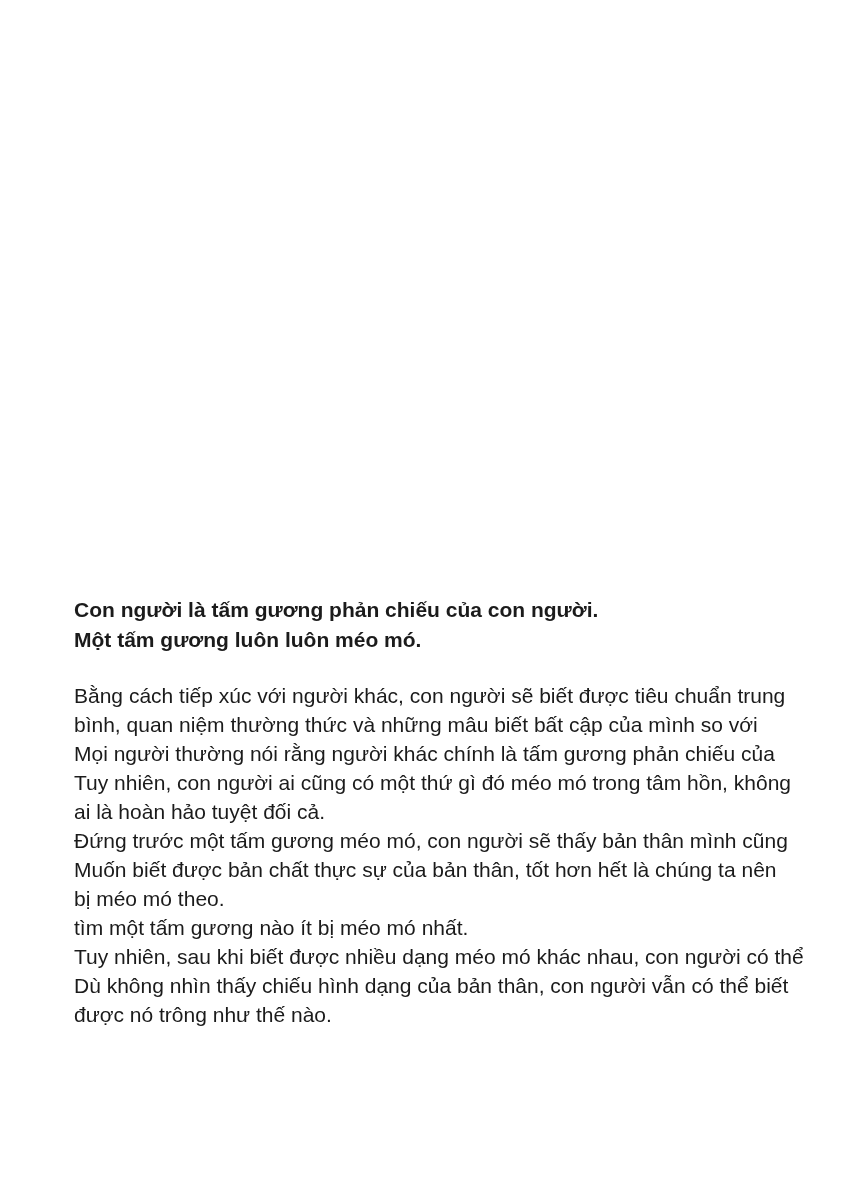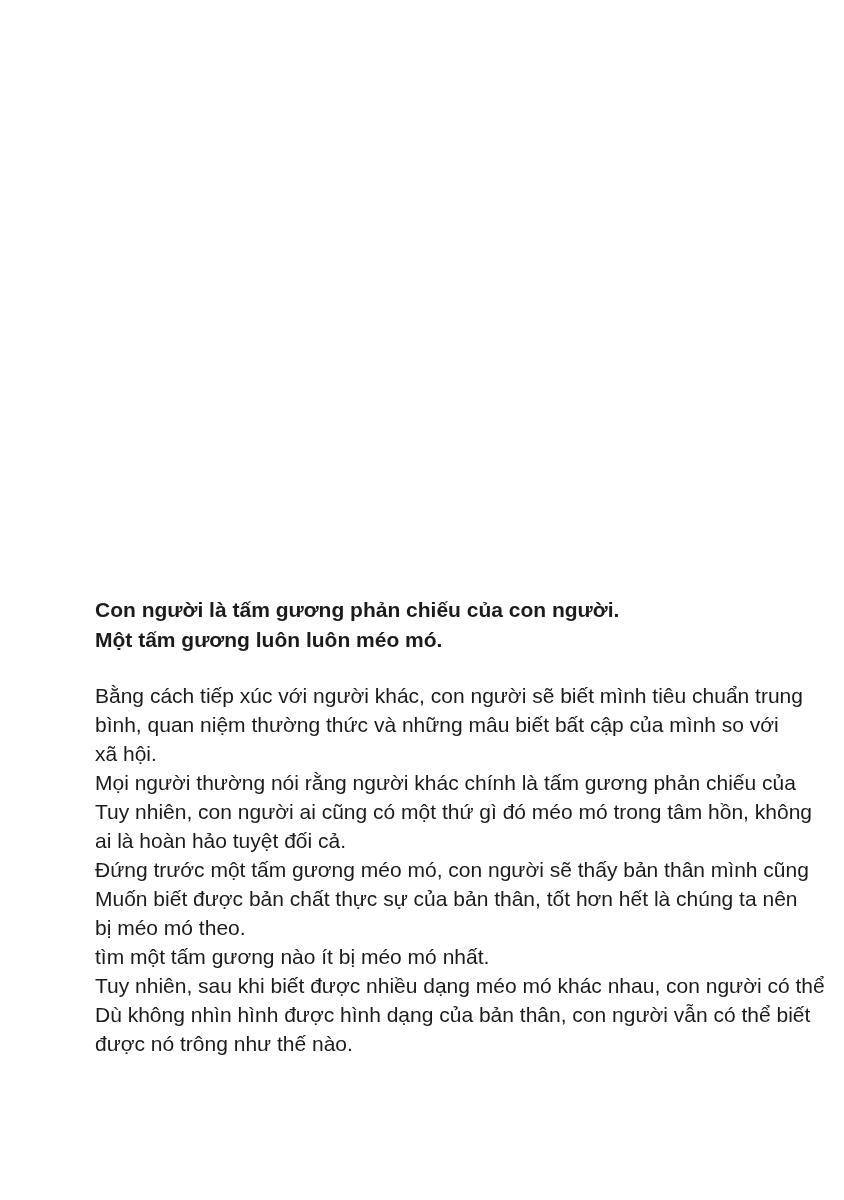--- a/index.html
+++ b/index.html
@@ -28,44 +28,42 @@
     line-height: 30px;
   }
   .body-text {
     margin-top: 26px;
     font-size: 21px;
     font-weight: normal;
     line-height: 29px;
   }
   .line {
     white-space: nowrap;
-    margin-left: 21px;
   }
 </style>
 </head>
 <body>
 
 <div class="page">
   <div class="text-block">
 
     <div class="heading">
       <div class="line">Con người là tấm gương phản chiếu của con người.</div>
       <div class="line">Một tấm gương luôn luôn méo mó.</div>
     </div>
 
     <div class="body-text">
-      <div class="line">Bằng cách tiếp xúc với người khác, con người sẽ biết mình tiêu chuẩn trung</div>
+      <div class="line">Bằng cách tiếp xúc với người khác, con người sẽ biết được tiêu chuẩn trung</div>
       <div class="line">bình, quan niệm thường thức và những mâu biết bất cập của mình so với</div>
-      <div class="line">xã hội.</div>
       <div class="line">Mọi người thường nói rằng người khác chính là tấm gương phản chiếu của</div>
       <div class="line">Tuy nhiên, con người ai cũng có một thứ gì đó méo mó trong tâm hồn, không</div>
       <div class="line">ai là hoàn hảo tuyệt đối cả.</div>
       <div class="line">Đứng trước một tấm gương méo mó, con người sẽ thấy bản thân mình cũng</div>
       <div class="line">Muốn biết được bản chất thực sự của bản thân, tốt hơn hết là chúng ta nên</div>
       <div class="line">bị méo mó theo.</div>
       <div class="line">tìm một tấm gương nào ít bị méo mó nhất.</div>
       <div class="line">Tuy nhiên, sau khi biết được nhiều dạng méo mó khác nhau, con người có thể</div>
-      <div class="line">Dù không nhìn hình được hình dạng của bản thân, con người vẫn có thể biết</div>
+      <div class="line">Dù không nhìn thấy chiếu hình dạng của bản thân, con người vẫn có thể biết</div>
       <div class="line">được nó trông như thế nào.</div>
     </div>
 
   </div>
 </div>
 
 </body></html>

